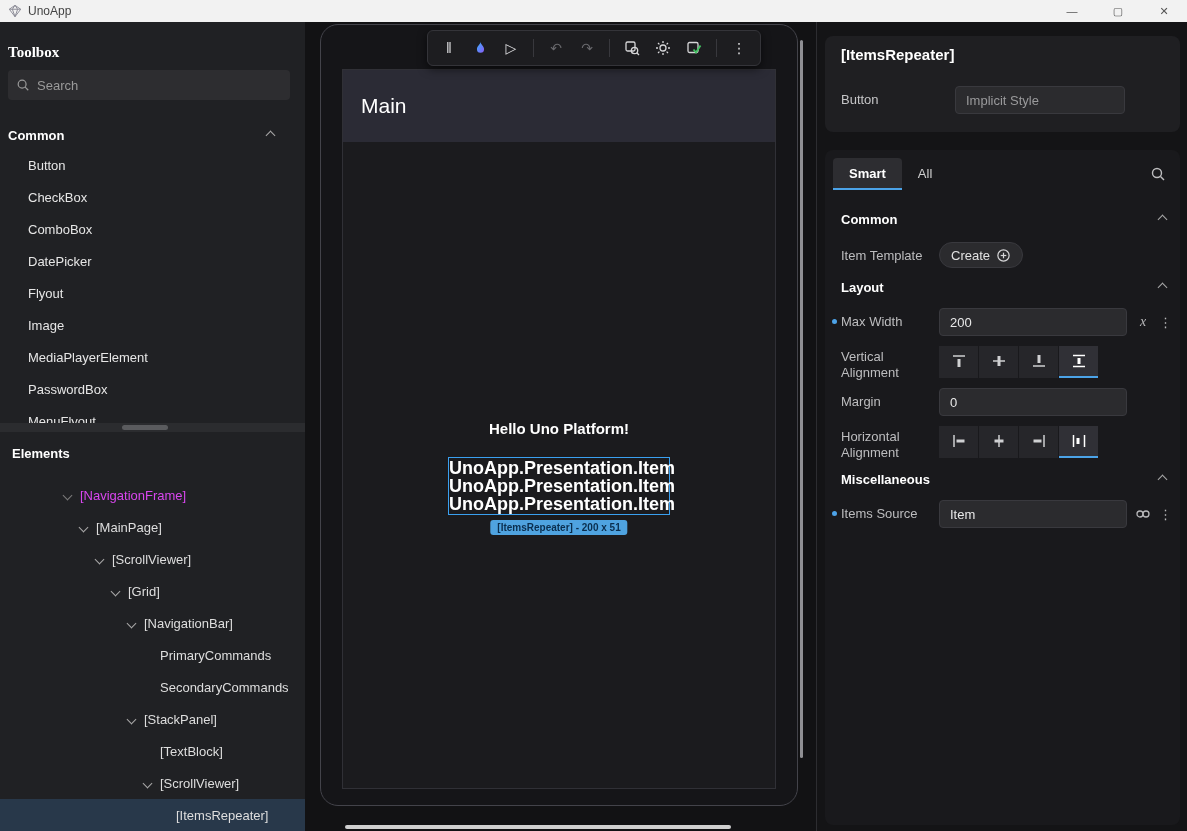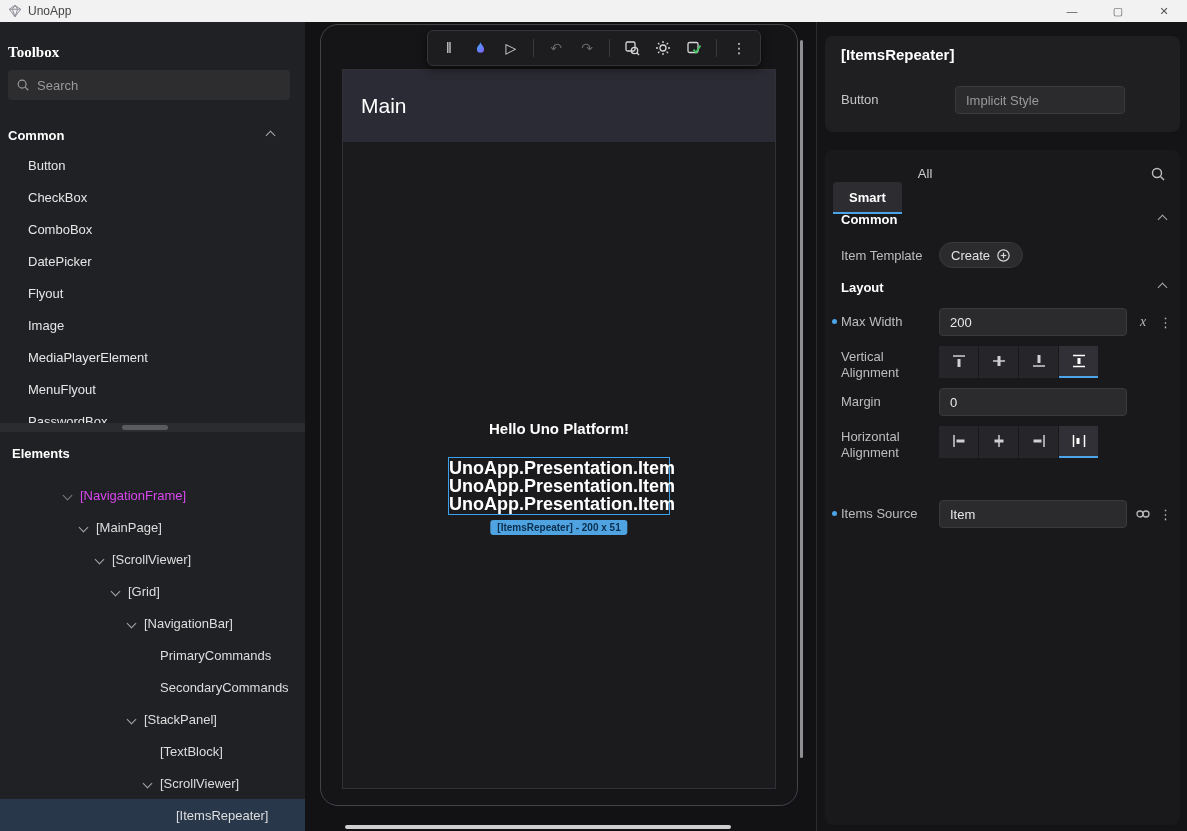--- a/index.html
+++ b/index.html
@@ -60,21 +60,21 @@
   .card1 { position:absolute; left:8px; top:14px; width:355px; height:96px; background:#1f1f22; border-radius:8px; }
   .card1 .hdr { position:absolute; left:16px; top:10px; font-size:15px; font-weight:700; color:#fff; }
   .card1 .style-lbl { position:absolute; left:16px; top:50px; height:28px; line-height:28px; font-size:13px; color:#c6c6c8; }
   .tin { background:#2b2b2e; border:1px solid #39393e; border-radius:4px; color:#e8e8e8; font-size:13px; padding:0 10px; height:28px; width:100%; outline:none; font-family:"Liberation Sans",sans-serif; }
   .tin.gray { color:#9a9a9c; }
   .card1 .style-in { position:absolute; left:114px; top:50px; width:186px;padding-left:16px; }
 
   .card2 { position:absolute; left:8px; top:128px; width:355px; height:675px; background:#19191c; border-radius:8px; }
   .tabs { position:absolute; left:8px; top:8px; display:flex; }
   .tab { height:32px; padding:0 16px; display:flex; align-items:center; font-size:13px; color:#cfcfcf; cursor:default; border-bottom:2px solid transparent; }
-  .tab.sel { background:#2d2d31; border-bottom:2px solid #4ba3e8; color:#fff; border-radius:4px 4px 0 0; font-weight:700;margin-top:24px; }
+  .tab.sel { background:#2d2d31; border-bottom:2px solid #4ba3e8; color:#fff; border-radius:4px 4px 0 0; font-weight:700; }
   .c2-search { position:absolute; right:14px; top:16px; width:16px; height:16px; }
 
   .c2-sec { position:absolute; left:16px; right:14px; display:flex; align-items:center; height:26px; }
   .c2-sec .lbl { font-size:13px; font-weight:700; color:#fff; }
   .c2-sec .chev { margin-left:auto; }
 
   .prow { position:absolute; left:0; width:355px; }
   .prow .plbl { position:absolute; left:16px; top:0; width:92px; font-size:13px; color:#bdbdbf; line-height:16px; }
   .prow .plbl.vcenter { line-height:28px; }
   .bullet { position:absolute; left:7px; width:5px; height:5px; border-radius:50%; background:#4da3e8; }
@@ -132,22 +132,22 @@
     </div>
 
     <div class="tbx-items">
       <div class="tbx-item">Button</div>
       <div class="tbx-item">CheckBox</div>
       <div class="tbx-item">ComboBox</div>
       <div class="tbx-item">DatePicker</div>
       <div class="tbx-item">Flyout</div>
       <div class="tbx-item">Image</div>
       <div class="tbx-item">MediaPlayerElement</div>
+      <div class="tbx-item">PasswordBox</div>
       <div class="tbx-item">MenuFlyout</div>
-      <div class="tbx-item">PasswordBox</div>
     </div>
 
     <div class="hscroll-band">
       <div class="hscroll-handle"></div>
     </div>
 
     <div class="el-title">Elements</div>
 
     <div class="tree">
       <div class="tree-row dim" style="padding-left:64px">
@@ -379,20 +379,24 @@
           <div class="albtn sel">
             <svg width="16" height="16" viewBox="0 0 16 16">
                 <line x1="2.5" y1="2" x2="2.5" y2="14" stroke="#fff" stroke-width="1.5"></line>
                 <line x1="13.5" y1="2" x2="13.5" y2="14" stroke="#fff" stroke-width="1.5"></line>
                 <rect x="5.5" y="5" width="3" height="6" fill="#fff" transform="rotate(0)"></rect>
               </svg>
           </div>
         </div>
       </div>
 
+      <div class="c2-sec" style="top:316px">
+        <span class="lbl">Miscellaneous</span>
+        <span class="chev up"></span>
+      </div>
 
       <div class="prow" style="top:350px;height:28px">
         <span class="bullet" style="top:11px"></span>
         <div class="plbl vcenter">Items Source</div>
         <div class="pin"><input class="tin" value="Item" style=""></div>
         <div class="rowic" style="left:310px">
           <svg width="16" height="16" viewBox="0 0 16 16" fill="none" stroke="#b9b9bb" stroke-width="1.3">
               <circle cx="5" cy="8" r="3"></circle>
               <circle cx="11" cy="8" r="3"></circle>
             </svg>

